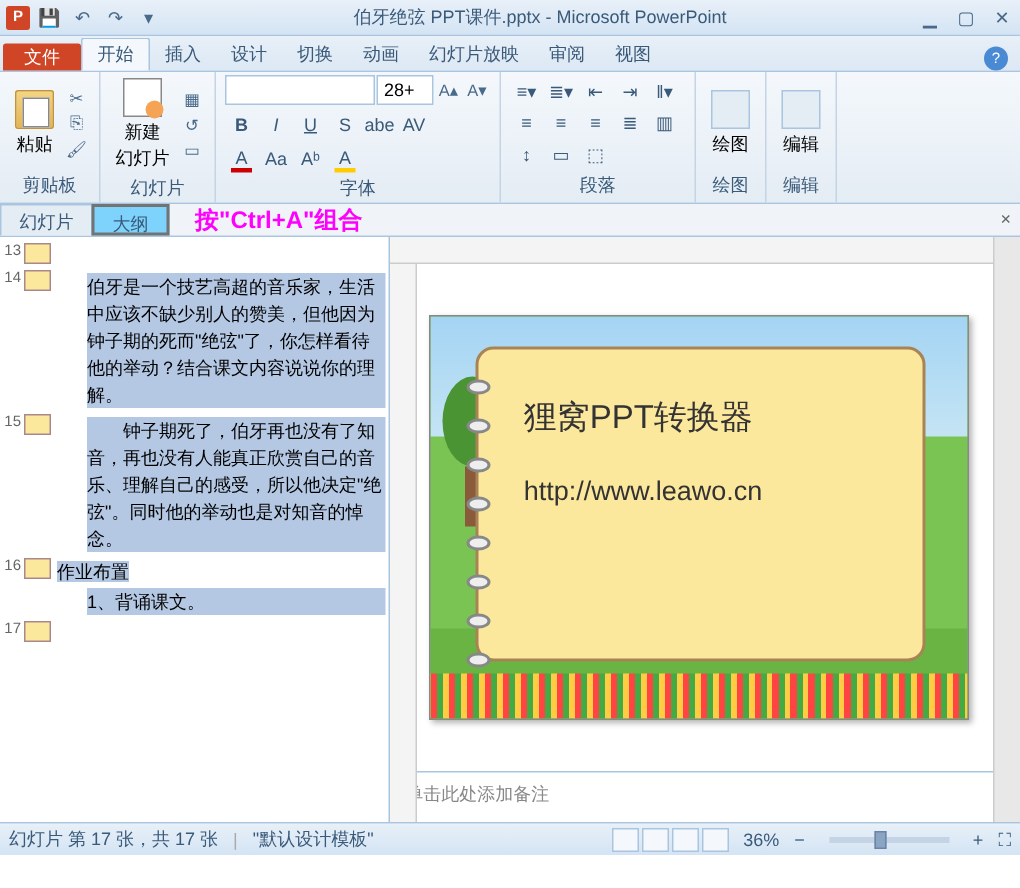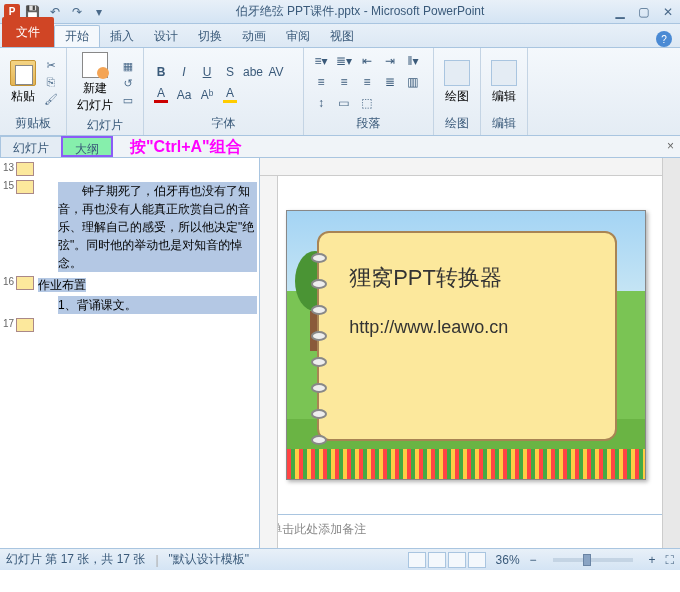--- a/index.html
+++ b/index.html
@@ -5,21 +5,21 @@
 *{box-sizing:border-box;margin:0;padding:0;font-family:"Microsoft YaHei","Segoe UI",sans-serif;font-size:12px}
 body{width:680px;height:592px;background:#fff;overflow:hidden;position:relative}
 .titlebar{height:24px;background:linear-gradient(#e8f0f8,#d4e4f4);display:flex;align-items:center;border-bottom:1px solid #a9c5e0;padding:0 4px}
 .p-icon{width:16px;height:16px;background:#d04525;border-radius:2px;display:flex;align-items:center;justify-content:center;color:#fff;font-weight:bold;font-size:10px;margin-right:4px}
 .qat{display:flex;gap:4px;align-items:center}
 .qat-btn{width:18px;height:18px;display:flex;align-items:center;justify-content:center;color:#4a6a8a}
 .title-text{flex:1;text-align:center;color:#3a5a7a;font-size:12px}
 .win-btns{display:flex;gap:8px;color:#4a6a8a}
 .win-btn{width:16px;height:16px;display:flex;align-items:center;justify-content:center}
 .ribbon-tabs{height:24px;background:linear-gradient(#e8f0f8,#dce8f4);display:flex;align-items:flex-end;border-bottom:1px solid #a9c5e0}
-.file-tab{background:#d04525;color:#fff;padding:4px 14px;height:30px;display:flex;align-items:center;border-radius:2px 2px 0 0;margin-left:2px}
+.file-tab{background:#d04525;color:#fff;padding:4px 14px;height:18px;display:flex;align-items:center;border-radius:2px 2px 0 0;margin-left:2px}
 .rtab{padding:4px 10px;color:#3a5a7a;height:22px;display:flex;align-items:center}
 .rtab.active{background:#f4f8fc;border:1px solid #a9c5e0;border-bottom:none;border-radius:2px 2px 0 0}
 .help-icon{margin-left:auto;margin-right:8px;width:16px;height:16px;border-radius:50%;background:#4a8ad4;color:#fff;display:flex;align-items:center;justify-content:center;font-size:10px}
 .ribbon{height:88px;background:linear-gradient(#f4f8fc,#e4ecf4);border-bottom:1px solid #a9c5e0;display:flex}
 .rgroup{border-right:1px solid #c4d4e4;padding:2px 6px;display:flex;flex-direction:column}
 .rgroup-body{flex:1;display:flex;align-items:center;gap:2px}
 .rgroup-label{text-align:center;color:#3a5a7a;font-size:12px;padding:1px 0}
 .big-btn{display:flex;flex-direction:column;align-items:center;padding:2px 4px;gap:2px}
 .big-icon{width:26px;height:26px}
 .paste-icon{background:linear-gradient(#f4d484,#e4b454);border:1px solid #c49434;border-radius:2px;position:relative}
@@ -30,21 +30,21 @@
 .col{display:flex;flex-direction:column;gap:1px}
 .row{display:flex;gap:1px;align-items:center}
 .font-sel{width:100px;height:20px;border:1px solid #a9c5e0;background:#fff;padding:0 4px}
 .size-sel{width:38px;height:20px;border:1px solid #a9c5e0;background:#fff;padding:0 4px}
 .font-btn-row{display:flex;gap:1px;margin-top:2px}
 .fbtn{width:22px;height:20px;display:flex;align-items:center;justify-content:center;border:1px solid transparent;color:#3a5a7a}
 .color-swatch{width:14px;height:3px;background:#c00}
 .color-swatch.y{background:#fc0}
 .panel-tabs{height:22px;display:flex;border-bottom:1px solid #a9c5e0;background:#f0f4f8;position:relative}
 .ptab{padding:3px 12px;border:1px solid #a9c5e0;border-bottom:none;background:#e4ecf4;color:#3a5a7a;margin-right:-1px}
-.ptab.active{background:#86efac;border:2px solid #8b5cf6}
+.ptab.active{background:#7dd3fc;border:2px solid #737373}
 .pclose{margin-left:auto;padding:3px 6px;color:#666}
 .anno{position:absolute;color:#f0f;font-size:16px;font-weight:bold;pointer-events:none}
 .anno1{left:130px;top:137px}
 .anno2{left:135px;top:168px}
 .content{display:flex;height:390px}
 .outline-pane{width:262px;border-right:1px solid #a9c5e0;overflow:hidden;background:#fff;position:relative;padding:4px 2px}
 .outline-item{display:flex;margin-bottom:4px}
 .onum{width:14px;font-size:10px;color:#666;text-align:right;padding-right:2px}
 .othumb{width:18px;height:14px;background:#fce89c;border:1px solid #a88}
 .otext{flex:1;font-size:12px;line-height:1.5;padding-left:4px}
@@ -96,20 +96,21 @@
   </div>
 </div>
 
 <div class="ribbon-tabs">
   <div class="file-tab">文件</div>
   <div class="rtab active">开始</div>
   <div class="rtab">插入</div>
   <div class="rtab">设计</div>
   <div class="rtab">切换</div>
   <div class="rtab">动画</div>
+  <div class="rtab">幻灯片放映</div>
   <div class="rtab">审阅</div>
   <div class="rtab">视图</div>
   <div class="help-icon">?</div>
 </div>
 
 <div class="ribbon">
   <div class="rgroup">
     <div class="rgroup-body">
       <div class="big-btn">
         <div class="big-icon paste-icon"></div>
@@ -134,20 +135,26 @@
         <div class="sm-btn">▦</div>
         <div class="sm-btn">↺</div>
         <div class="sm-btn">▭</div>
       </div>
     </div>
     <div class="rgroup-label">幻灯片</div>
   </div>
   <div class="rgroup" style="min-width:160px">
     <div class="rgroup-body">
         <div class="col">
+      <div class="row">
+        <input class="font-sel" style="">
+        <input class="size-sel" value="28+" style="">
+        <div class="sm-btn">A▴</div>
+        <div class="sm-btn">A▾</div>
+      </div>
       <div class="font-btn-row">
         <div class="fbtn" style="font-weight:bold">B</div>
         <div class="fbtn" style="font-style:italic">I</div>
         <div class="fbtn" style="text-decoration:underline">U</div>
         <div class="fbtn">S</div>
         <div class="fbtn">abe</div>
         <div class="fbtn">AV</div>
       </div>
       <div class="font-btn-row">
         <div class="fbtn">
@@ -215,20 +222,29 @@
   <div class="pclose">×</div>
 </div>
 <div class="anno anno1">按"Ctrl+A"组合</div>
 <div class="anno anno2">健 全选内容</div>
 
 <div class="content">
   <div class="outline-pane">
     <div class="outline-item">
       <div class="onum">13</div>
       <div class="othumb"></div>
+    </div>
+    <div class="outline-item">
+      <div class="onum">14</div>
+      <div class="othumb"></div>
+      <div class="otext">
+          <div class="obul">
+            <span class="obody">伯牙是一个技艺高超的音乐家，生活中应该不缺少别人的赞美，但他因为钟子期的死而"绝弦"了，你怎样看待他的举动？结合课文内容说说你的理解。</span>
+          </div>
+        </div>
     </div>
     <div class="outline-item">
       <div class="onum">15</div>
       <div class="othumb"></div>
       <div class="otext">
           <div class="obul" style="text-indent:2em">
             <span class="obody">钟子期死了，伯牙再也没有了知音，再也没有人能真正欣赏自己的音乐、理解自己的感受，所以他决定"绝弦"。同时他的举动也是对知音的悼念。</span>
           </div>
         </div>
     </div>

